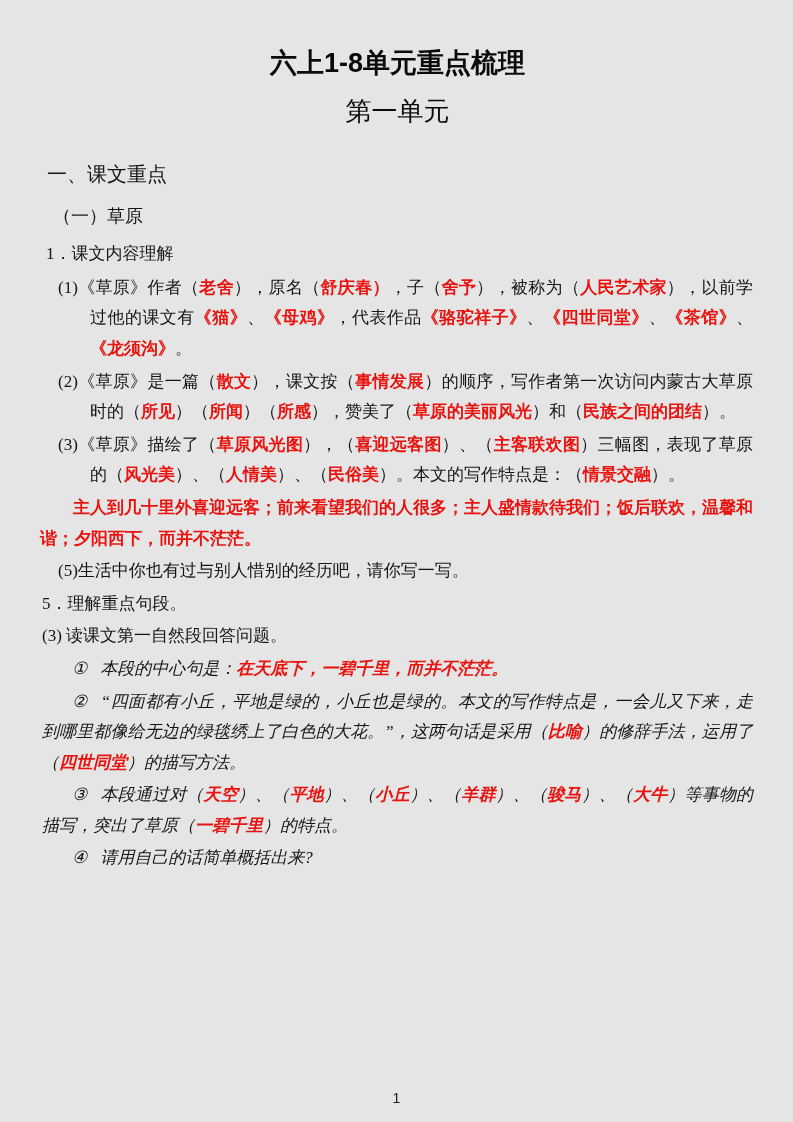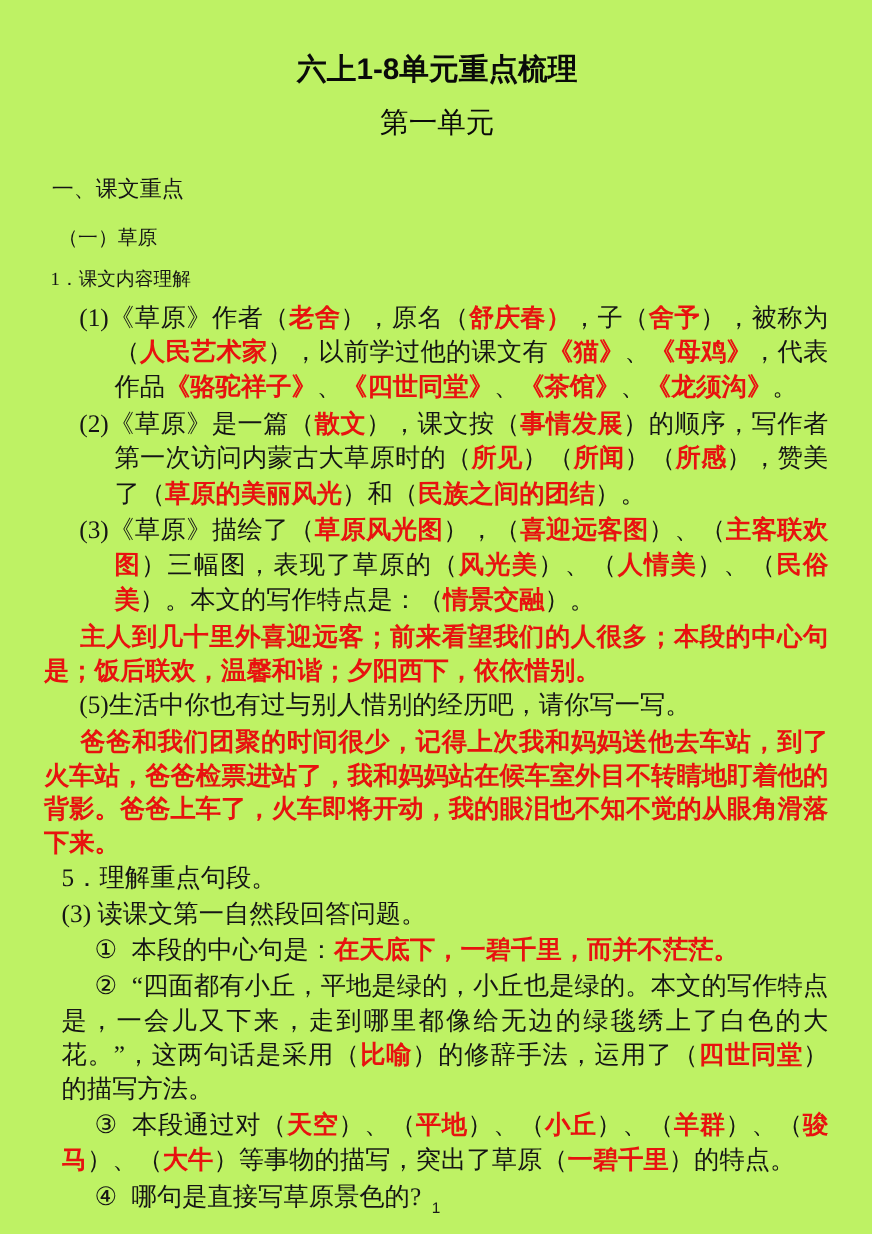--- a/index.html
+++ b/index.html
@@ -2,21 +2,21 @@
 <html style="--hl: #e8120f; --ink: #151515;"><head>
 <meta charset="utf-8">
 <style>
   :root { --hl: #e8120f; --ink: #151515; }
   html, body { margin: 0; padding: 0; background: #ffffff; }
   .page {
     position: relative;
     width: 793px;
     height: 1122px;
     margin: 0 auto;
-    background: #bef264;
+    background: #e5e5e5;
     box-sizing: border-box;
     padding: 46px 40px 0 42px;
     font-family: "Liberation Serif", "DejaVu Serif", serif;
     color: var(--ink);
     overflow: hidden;
   }
   .doc-title {
     margin: 0;
     text-align: center;
     font-family: "Liberation Sans", "DejaVu Sans", sans-serif;
@@ -28,52 +28,51 @@
   .unit-title {
     margin: 15px 0 0 0;
     text-align: center;
     font-family: "Liberation Sans", "DejaVu Sans", sans-serif;
     font-weight: 400;
     font-size: 26px;
     line-height: 33px;
     color: #0a0a0a;
   }
   .content p {
-    margin: 0 0 2px 14px;
-    font-size: 23px;
+    margin: 0 0 2px 0;
+    font-size: 17px;
     line-height: 30.6px;
     text-align: justify;
     text-justify: inter-character;
   }
   .p-h1 {
     font-size: 20px !important;
     margin: 31px 0 11px 5px !important;
     text-align: center;
-    font-family: Liberation Mono, monospace;
   }
   .p-h2 {
     font-size: 18px !important;
     margin: 8px 0 8px 11px !important;
     text-align: left;
   }
   .p-h3 {
     font-size: 17px !important;
     margin: 6px 0 3px 4px !important;
     text-align: right;
   }
   .p-num { padding-left: 48px; text-indent: -32px; }
   .p-flush { padding-left: 0; }
   .p-ans {
     color: var(--hl);
     font-weight: 700;
     font-family: "Liberation Sans", "DejaVu Sans", sans-serif;
     margin-left: -2px !important;
     text-indent: 33px;
   }
-  .p-circ { text-indent: 30px; }
+  .p-circ { text-indent: 30px; font-style: italic; }
   .seg { color: inherit; }
   .red {
     color: var(--hl);
     font-weight: 700;
     font-family: "Liberation Sans", "DejaVu Sans", sans-serif;
   }
   .circnum { margin-right: 13px; }
   .pagenum {
     position: absolute;
     left: 0; right: 0;
@@ -90,24 +89,23 @@
 <div class="page">
   <h1 class="doc-title">六上1-8单元重点梳理</h1>
   <h2 class="unit-title">第一单元</h2>
   <div class="content">
       <p class="p-h1"><span class="seg">一、课文重点</span></p>
       <p class="p-h2"><span class="seg">（一）草原</span></p>
       <p class="p-h3"><span class="seg">1．课文内容理解</span></p>
       <p class="p-num"><span class="seg">(1)《草原》作者（</span><span class="seg red">老舍</span><span class="seg">），原名（</span><span class="seg red">舒庆春）</span><span class="seg">，子（</span><span class="seg red">舍予</span><span class="seg">），被称为（</span><span class="seg red">人民艺术家</span><span class="seg">），以前学过他的课文有</span><span class="seg red">《猫》</span><span class="seg">、</span><span class="seg red">《母鸡》</span><span class="seg">，代表作品</span><span class="seg red">《骆驼祥子》</span><span class="seg">、</span><span class="seg red">《四世同堂》</span><span class="seg">、</span><span class="seg red">《茶馆》</span><span class="seg">、</span><span class="seg red">《龙须沟》</span><span class="seg">。</span></p>
       <p class="p-num"><span class="seg">(2)《草原》是一篇（</span><span class="seg red">散文</span><span class="seg">），课文按（</span><span class="seg red">事情发展</span><span class="seg">）的顺序，写作者第一次访问内蒙古大草原时的（</span><span class="seg red">所见</span><span class="seg">）（</span><span class="seg red">所闻</span><span class="seg">）（</span><span class="seg red">所感</span><span class="seg">），赞美了（</span><span class="seg red">草原的美丽风光</span><span class="seg">）和（</span><span class="seg red">民族之间的团结</span><span class="seg">）。</span></p>
       <p class="p-num"><span class="seg">(3)《草原》描绘了（</span><span class="seg red">草原风光图</span><span class="seg">），（</span><span class="seg red">喜迎远客图</span><span class="seg">）、（</span><span class="seg red">主客联欢图</span><span class="seg">）三幅图，表现了草原的（</span><span class="seg red">风光美</span><span class="seg">）、（</span><span class="seg red">人情美</span><span class="seg">）、（</span><span class="seg red">民俗美</span><span class="seg">）。本文的写作特点是：（</span><span class="seg red">情景交融</span><span class="seg">）。</span></p>
-      <p class="p-ans"><span class="seg red">主人到几十里外喜迎远客；前来看望我们的人很多；本段的中心句是；饭后联欢，温馨和谐；夕阳西下，依依惜别。</span></p>
+      <p class="p-ans"><span class="seg red">主人到几十里外喜迎远客；前来看望我们的人很多；主人盛情款待我们；饭后联欢，温馨和谐；夕阳西下，而并不茫茫。</span></p>
       <p class="p-num"><span class="seg">(5)生活中你也有过与别人惜别的经历吧，请你写一写。</span></p>
-      <p class="p-ans"><span class="seg red">爸爸和我们团聚的时间很少，记得上次我和妈妈送他去车站，到了火车站，爸爸检票进站了，我和妈妈站在候车室外目不转睛地盯着他的背影。爸爸上车了，火车即将开动，我的眼泪也不知不觉的从眼角滑落下来。</span></p>
       <p class="p-flush"><span class="seg">5．理解重点句段。</span></p>
       <p class="p-flush"><span class="seg">(3) 读课文第一自然段回答问题。</span></p>
       <p class="p-circ"><span class="seg circnum">①</span><span class="seg">本段的中心句是：</span><span class="seg red">在天底下，一碧千里，而并不茫茫。</span></p>
       <p class="p-circ"><span class="seg circnum">②</span><span class="seg">“四面都有小丘，平地是绿的，小丘也是绿的。本文的写作特点是，一会儿又下来，走到哪里都像给无边的绿毯绣上了白色的大花。”，这两句话是采用（</span><span class="seg red">比喻</span><span class="seg">）的修辞手法，运用了（</span><span class="seg red">四世同堂</span><span class="seg">）的描写方法。</span></p>
       <p class="p-circ"><span class="seg circnum">③</span><span class="seg">本段通过对（</span><span class="seg red">天空</span><span class="seg">）、（</span><span class="seg red">平地</span><span class="seg">）、（</span><span class="seg red">小丘</span><span class="seg">）、（</span><span class="seg red">羊群</span><span class="seg">）、（</span><span class="seg red">骏马</span><span class="seg">）、（</span><span class="seg red">大牛</span><span class="seg">）等事物的描写，突出了草原（</span><span class="seg red">一碧千里</span><span class="seg">）的特点。</span></p>
-      <p class="p-circ"><span class="seg circnum">④</span><span class="seg">哪句是直接写草原景色的?</span></p>
+      <p class="p-circ"><span class="seg circnum">④</span><span class="seg">请用自己的话简单概括出来?</span></p>
     </div>
   <div class="pagenum">1</div>
 </div>
 
 </body></html>

